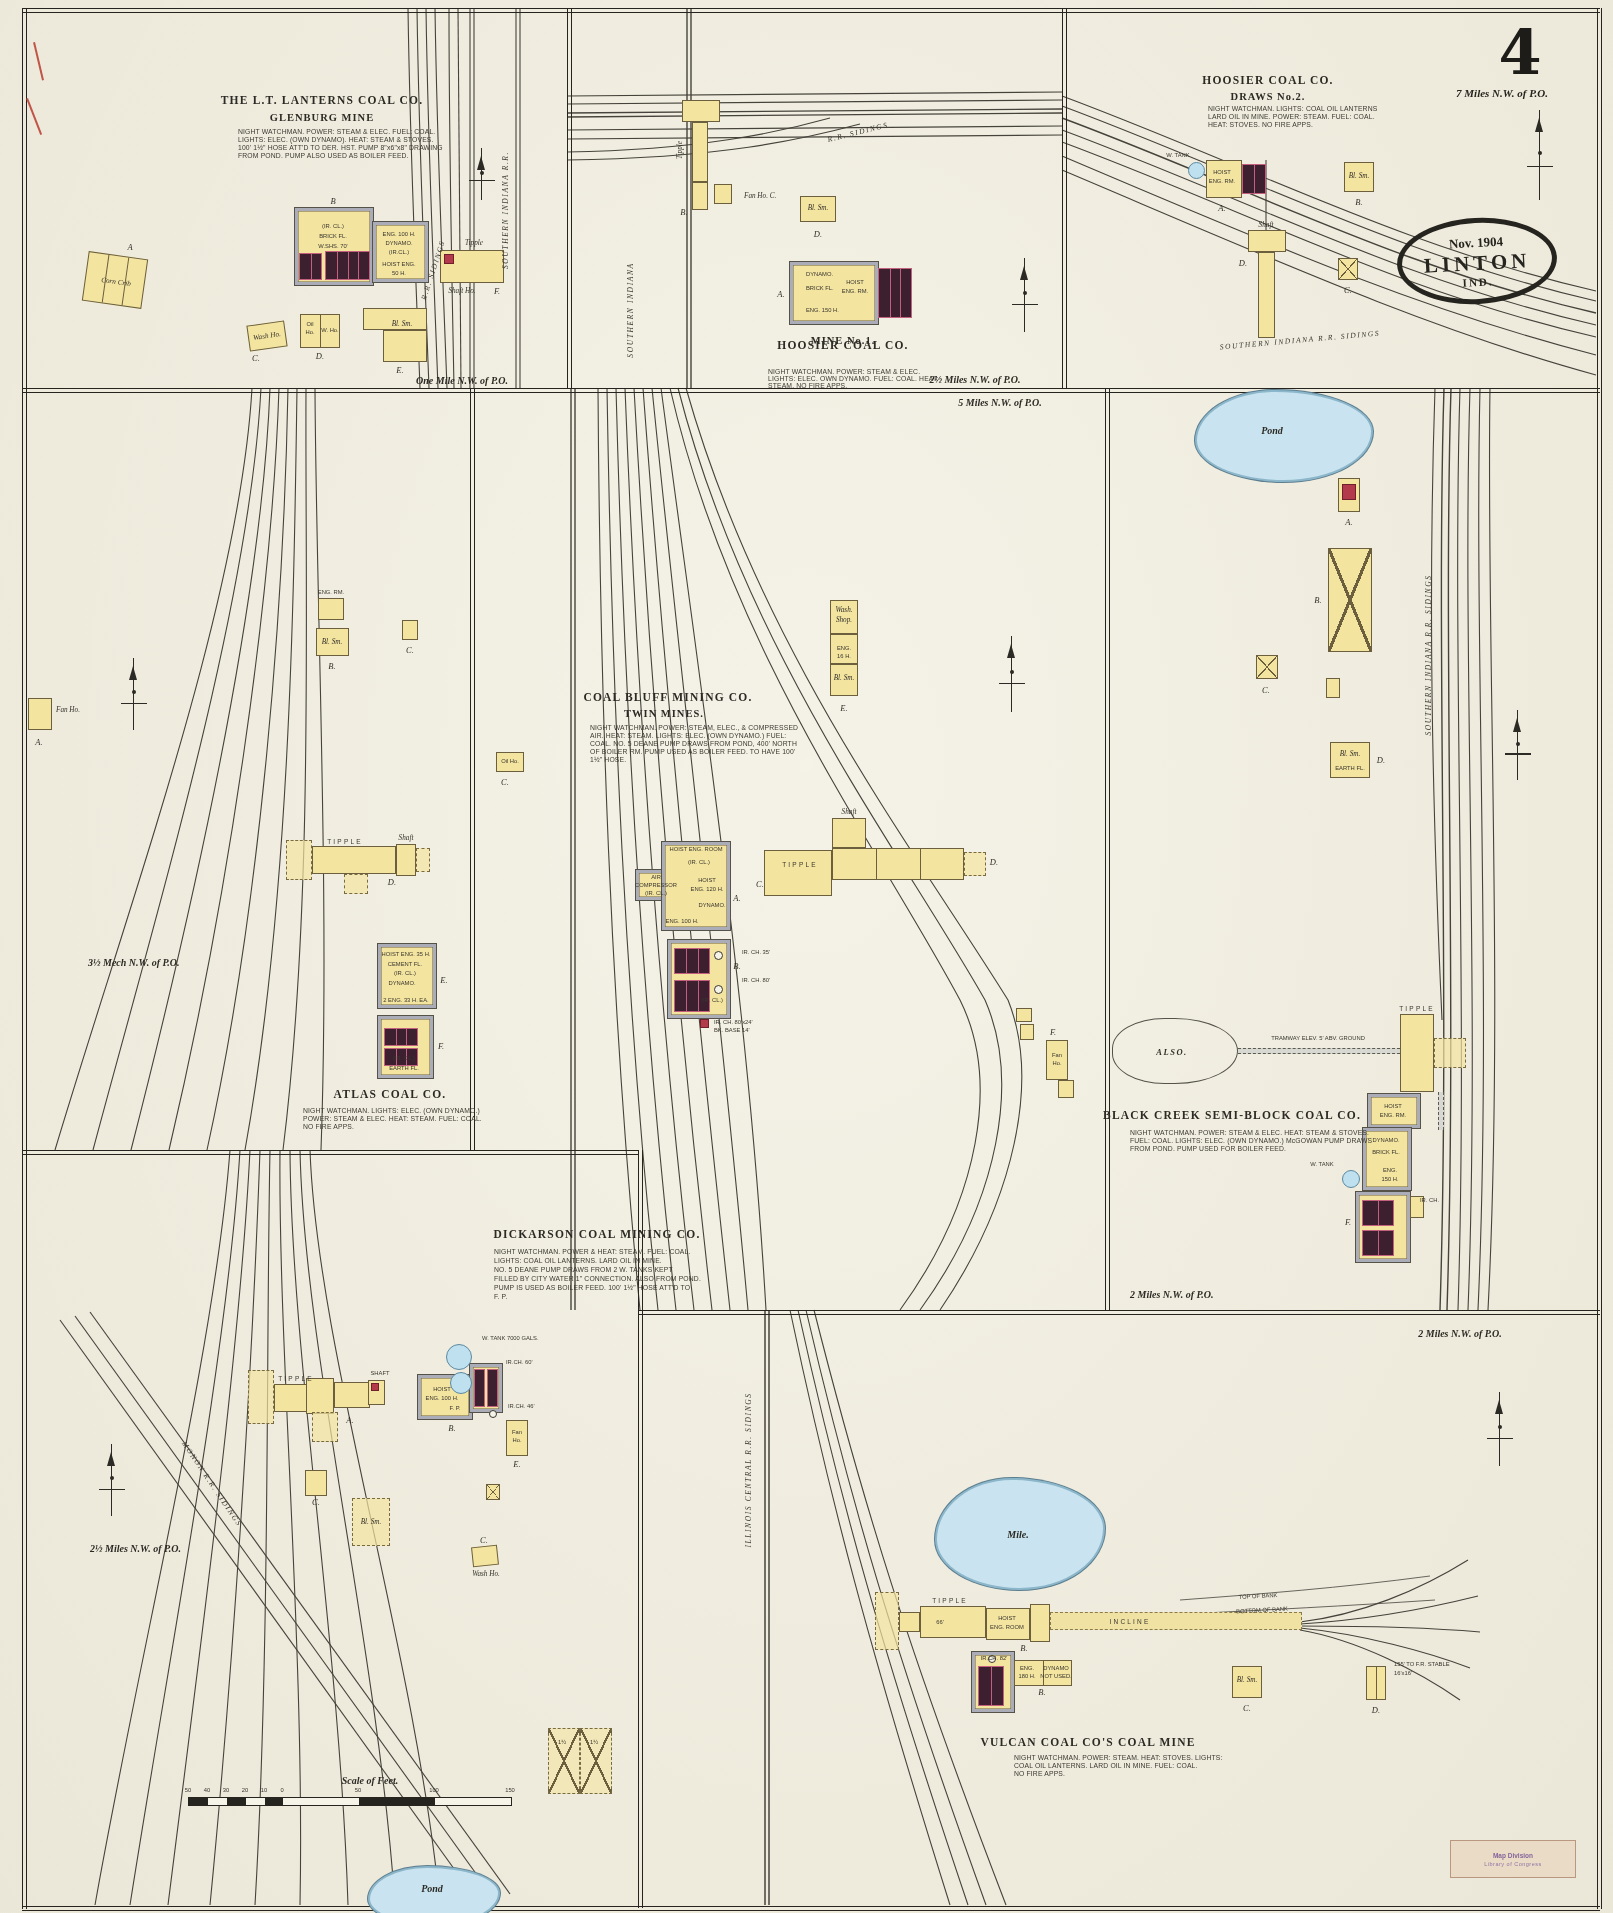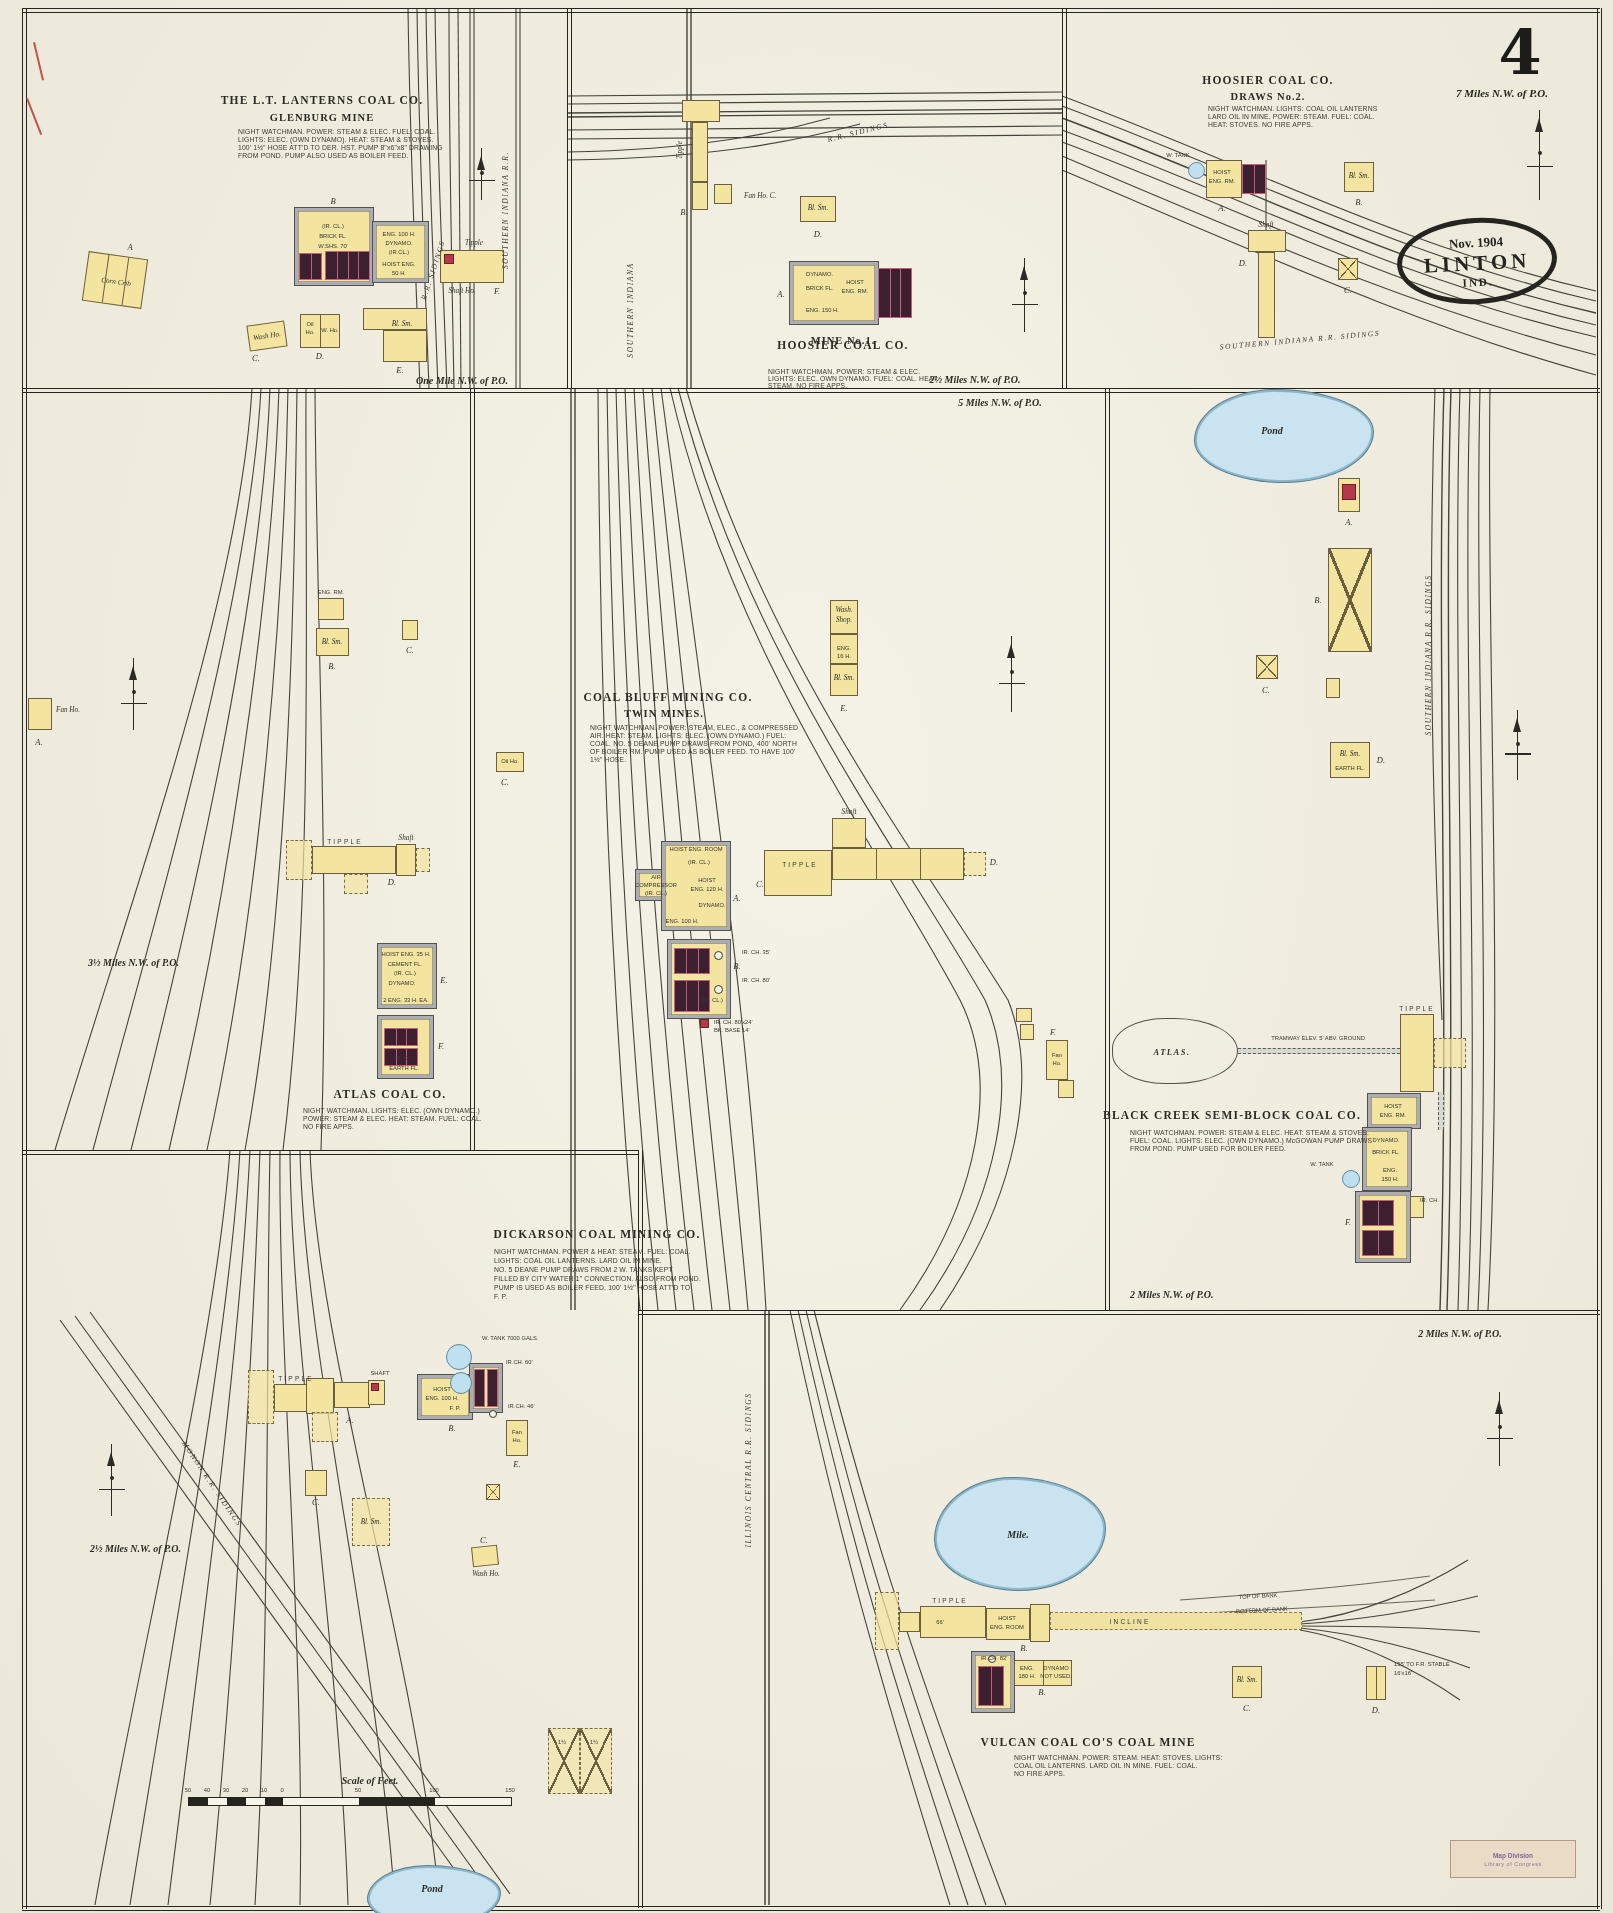--- a/index.html
+++ b/index.html
@@ -340,21 +340,21 @@
     <div class="lb ltr" style="left: 392px; top: 882px; transform: translate(-50%, -50%) rotate(0deg);">D.</div>
     <div class="lb tn" style="left: 406px; top: 954px; transform: translate(-50%, -50%) rotate(0deg);">HOIST ENG. 35 H.</div>
     <div class="lb tn" style="left: 405px; top: 964px; transform: translate(-50%, -50%) rotate(0deg);">CEMENT FL.</div>
     <div class="lb tn" style="left: 405px; top: 973px; transform: translate(-50%, -50%) rotate(0deg);">(IR. CL.)</div>
     <div class="lb tn" style="left: 402px; top: 983px; transform: translate(-50%, -50%) rotate(0deg);">DYNAMO.</div>
     <div class="lb tn" style="left: 406px; top: 1000px; transform: translate(-50%, -50%) rotate(0deg);">2 ENG. 33 H. EA.</div>
     <div class="lb ltr" style="left: 444px; top: 980px; transform: translate(-50%, -50%) rotate(0deg);">E.</div>
     <div class="lb tn" style="left: 404px; top: 1058px; transform: translate(-50%, -50%) rotate(0deg);">(IR. CL.)</div>
     <div class="lb tn" style="left: 404px; top: 1068px; transform: translate(-50%, -50%) rotate(0deg);">EARTH FL.</div>
     <div class="lb ltr" style="left: 441px; top: 1046px; transform: translate(-50%, -50%) rotate(0deg);">F.</div>
-    <div class="lb loc" style="left: 88px; top: 962px; transform: translate(0%, -50%) rotate(0deg);">3½ Miles N.W. of P.O.</div>
+    <div class="lb loc" style="left: 88px; top: 962px; transform: translate(0%, -50%) rotate(0deg);">3½ Mech N.W. of P.O.</div>
     <div class="bd k-y" style="left: 318px; top: 598px; width: 26px; height: 22px;"></div>
     <div class="bd k-y" style="left: 316px; top: 628px; width: 33px; height: 28px;"></div>
     <div class="bd k-y" style="left: 402px; top: 620px; width: 16px; height: 20px;"></div>
     <div class="bd k-y" style="left: 28px; top: 698px; width: 24px; height: 32px;"></div>
     <div class="bd k-d" style="left: 286px; top: 840px; width: 26px; height: 40px;"></div>
     <div class="bd k-y" style="left: 312px; top: 846px; width: 84px; height: 28px;"></div>
     <div class="bd k-y" style="left: 396px; top: 844px; width: 20px; height: 32px;"></div>
     <div class="bd k-d" style="left: 416px; top: 848px; width: 14px; height: 24px;"></div>
     <div class="bd k-d" style="left: 344px; top: 874px; width: 24px; height: 20px;"></div>
     <div class="bd k-g" style="left: 378px; top: 944px; width: 58px; height: 64px;"></div>
@@ -454,21 +454,21 @@
     <div class="lb nt" style="left: 1130px; top: 1140px; transform: translate(0%, -50%) rotate(0deg);">FUEL: COAL. LIGHTS: ELEC. (OWN DYNAMO.) McGOWAN PUMP DRAWS</div>
     <div class="lb nt" style="left: 1130px; top: 1148px; transform: translate(0%, -50%) rotate(0deg);">FROM POND. PUMP USED FOR BOILER FEED.</div>
     <div class="lb loc" style="left: 1272px; top: 430px; transform: translate(-50%, -50%) rotate(0deg);">Pond</div>
     <div class="lb ltr" style="left: 1349px; top: 522px; transform: translate(-50%, -50%) rotate(0deg);">A.</div>
     <div class="lb ltr" style="left: 1318px; top: 600px; transform: translate(-50%, -50%) rotate(0deg);">B.</div>
     <div class="lb ltr" style="left: 1266px; top: 690px; transform: translate(-50%, -50%) rotate(0deg);">C.</div>
     <div class="lb bl" style="left: 1350px; top: 754px; transform: translate(-50%, -50%) rotate(0deg);">Bl. Sm.</div>
     <div class="lb tn" style="left: 1350px; top: 768px; transform: translate(-50%, -50%) rotate(0deg);">EARTH FL.</div>
     <div class="lb ltr" style="left: 1381px; top: 760px; transform: translate(-50%, -50%) rotate(0deg);">D.</div>
     <div class="lb rr" style="left: 1428px; top: 655px; transform: translate(-50%, -50%) rotate(-90deg);">SOUTHERN INDIANA R.R. SIDINGS</div>
-    <div class="lb bl2" style="left: 1172px; top: 1052px; transform: translate(-50%, -50%) rotate(0deg);">ATLAS.</div>
+    <div class="lb bl2" style="left: 1172px; top: 1052px; transform: translate(-50%, -50%) rotate(0deg);">ALSO.</div>
     <div class="lb tn" style="left: 1318px; top: 1038px; transform: translate(-50%, -50%) rotate(0deg);">TRAMWAY ELEV. 5' ABV. GROUND</div>
     <div class="lb tnsp" style="left: 1417px; top: 1008px; transform: translate(-50%, -50%) rotate(0deg);">TIPPLE</div>
     <div class="lb tn" style="left: 1393px; top: 1106px; transform: translate(-50%, -50%) rotate(0deg);">HOIST</div>
     <div class="lb tn" style="left: 1393px; top: 1115px; transform: translate(-50%, -50%) rotate(0deg);">ENG. RM.</div>
     <div class="lb tn" style="left: 1386px; top: 1140px; transform: translate(-50%, -50%) rotate(0deg);">DYNAMO.</div>
     <div class="lb tn" style="left: 1386px; top: 1152px; transform: translate(-50%, -50%) rotate(0deg);">BRICK FL.</div>
     <div class="lb tn" style="left: 1390px; top: 1170px; transform: translate(-50%, -50%) rotate(0deg);">ENG.</div>
     <div class="lb tn" style="left: 1390px; top: 1179px; transform: translate(-50%, -50%) rotate(0deg);">150 H.</div>
     <div class="lb tn" style="left: 1322px; top: 1164px; transform: translate(-50%, -50%) rotate(0deg);">W. TANK</div>
     <div class="lb ltr" style="left: 1348px; top: 1222px; transform: translate(-50%, -50%) rotate(0deg);">F.</div>

